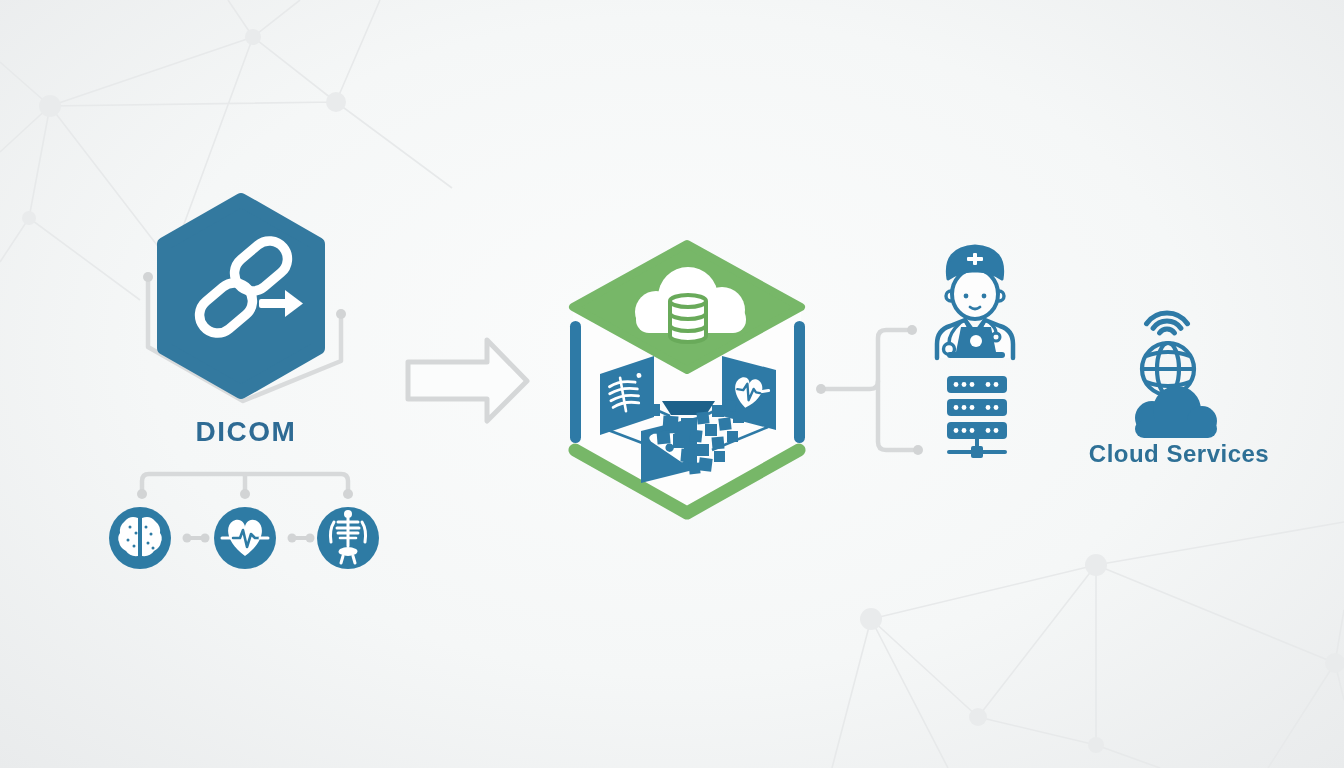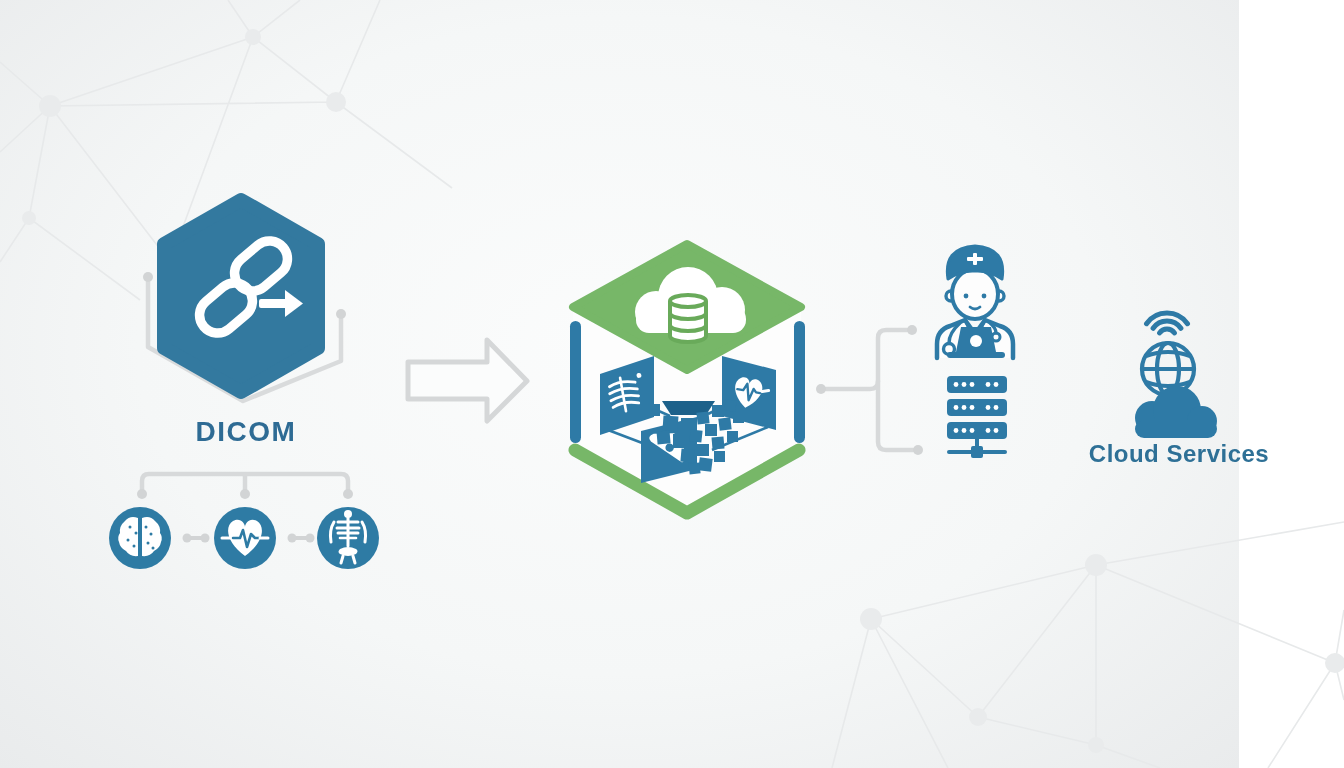--- a/index.html
+++ b/index.html
@@ -1,20 +1,20 @@
 <!DOCTYPE html>
 <html><head>
 <meta charset="utf-8">
 <style>
   html,body{margin:0;padding:0;}
   body{
     width:1344px;height:768px;overflow:hidden;
     font-family:"Liberation Sans", sans-serif;
   }
-  .stage{position:relative;width:1239px;height:768px;
+  .stage{position:relative;width:1344px;height:768px;
     background:radial-gradient(ellipse at 50% 45%, #fbfcfc 0%, #f5f7f7 55%, #e9ebec 100%);}
   svg{display:block;position:absolute;left:0;top:0;}
   text{font-family:"Liberation Sans", sans-serif;font-weight:bold;}
   .node-label{letter-spacing:1.5px;}
 </style>
 </head>
 <body>
 
 <div class="stage">
 <svg width="1344" height="768" viewBox="0 0 1344 768">

